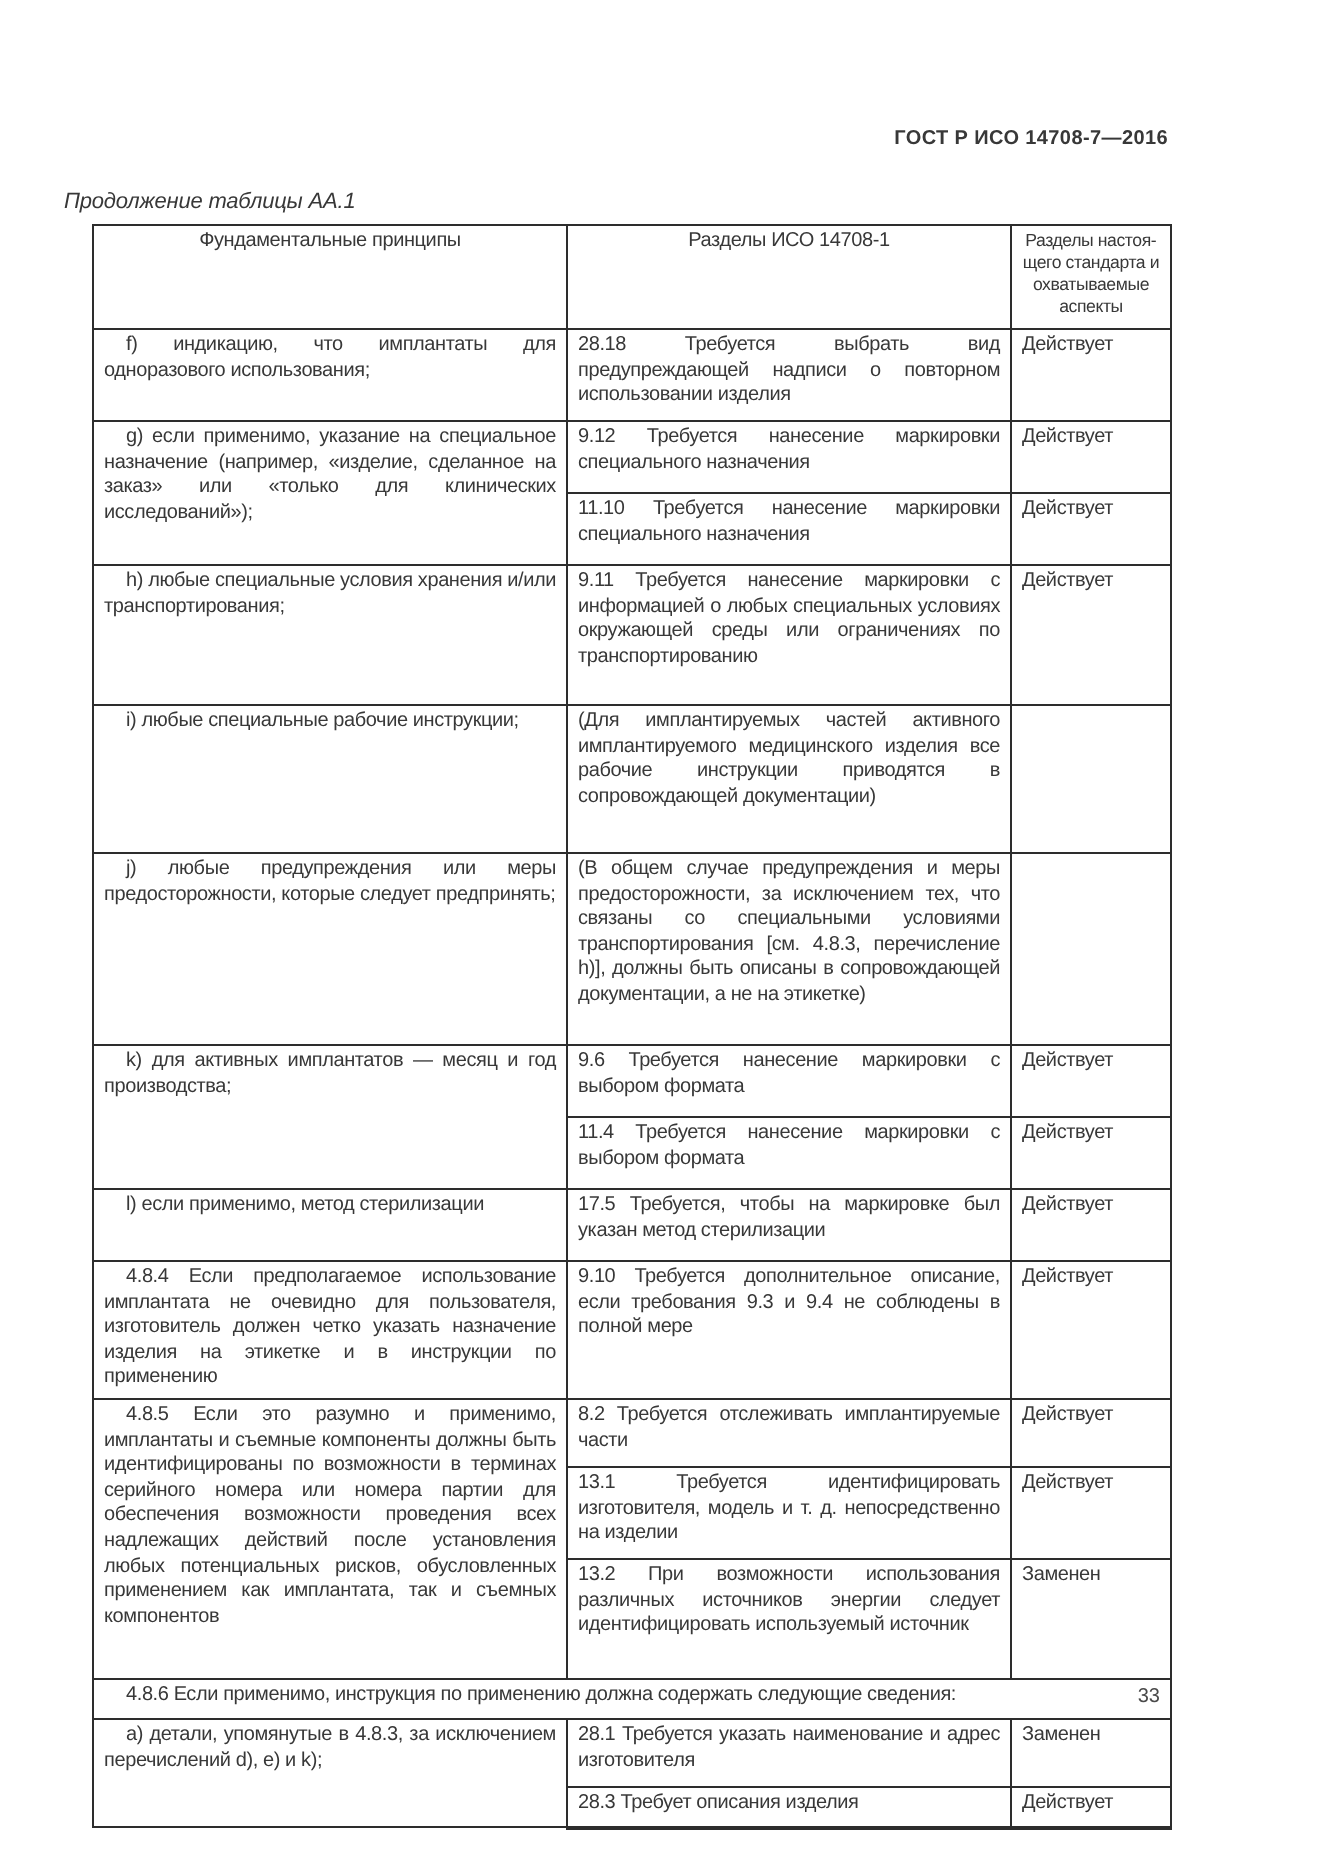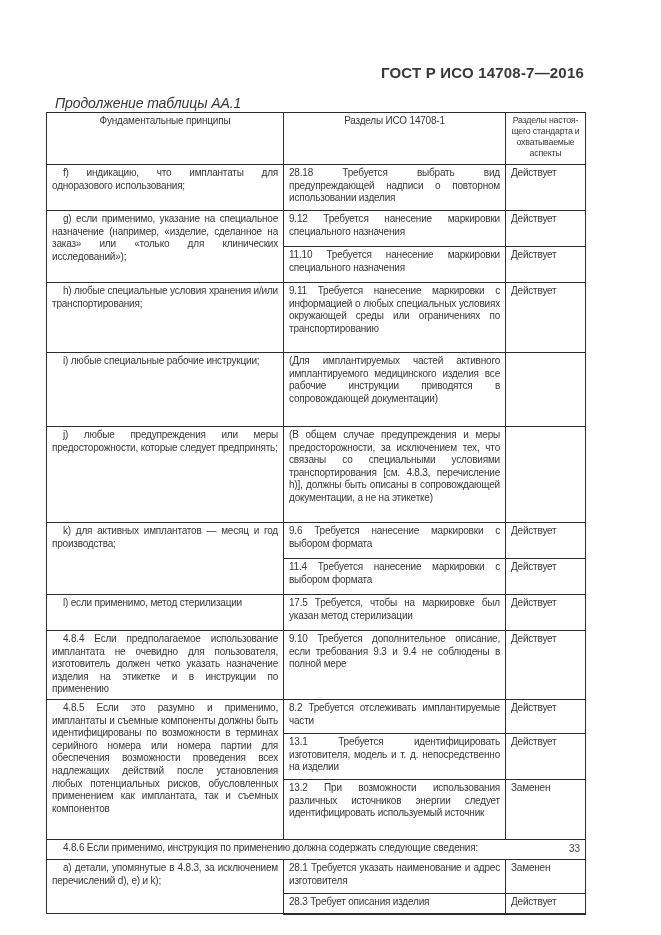--- a/index.html
+++ b/index.html
@@ -18,29 +18,29 @@
     width:661px;height:935px;
     background:var(--paper);
     box-sizing:border-box;
     outline:1px solid #dcdcdc;
     overflow:hidden;
     color:var(--ink);
   }
   .doc-header{
     position:absolute;
     top:64px; right:77px;
-    font-size:15px;
+    font-size:10px;
     font-weight:bold;
     letter-spacing:0.2px;
     white-space:nowrap;
   }
   .caption{
     position:absolute;
-    top:95px; left:55px;
-    font-size:14px;
+    top:95px; left:32px;
+    font-size:11px;
     font-style:italic;
     letter-spacing:-0.1px;
   }
   table.gost{
     position:absolute;
     left:46px; top:112px;
     width:539px;
     border-collapse:collapse;
     table-layout:fixed;
   }

